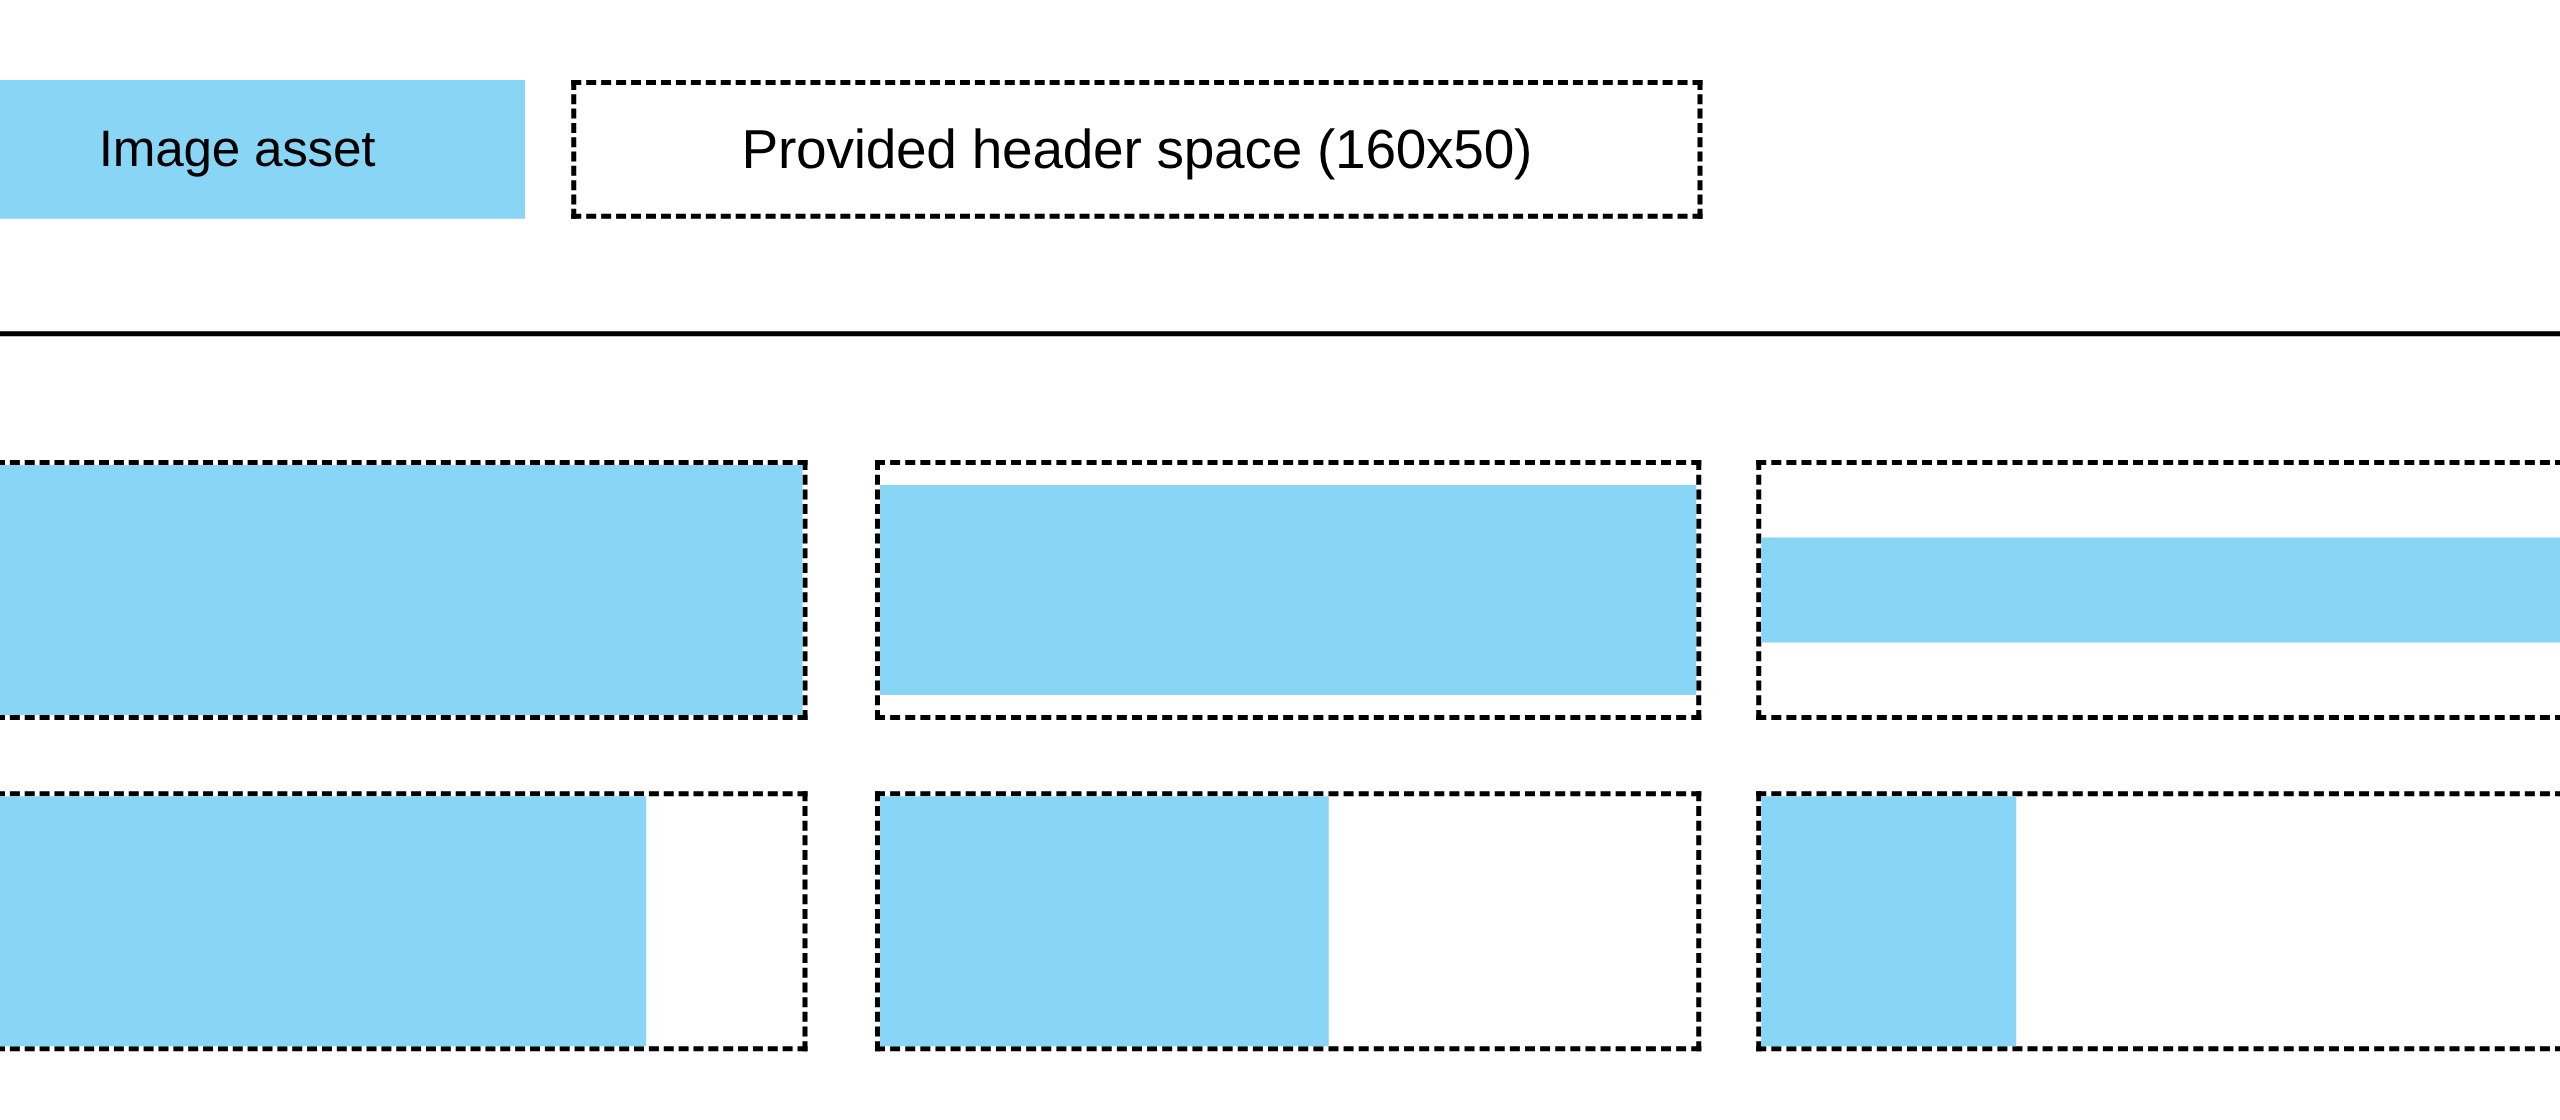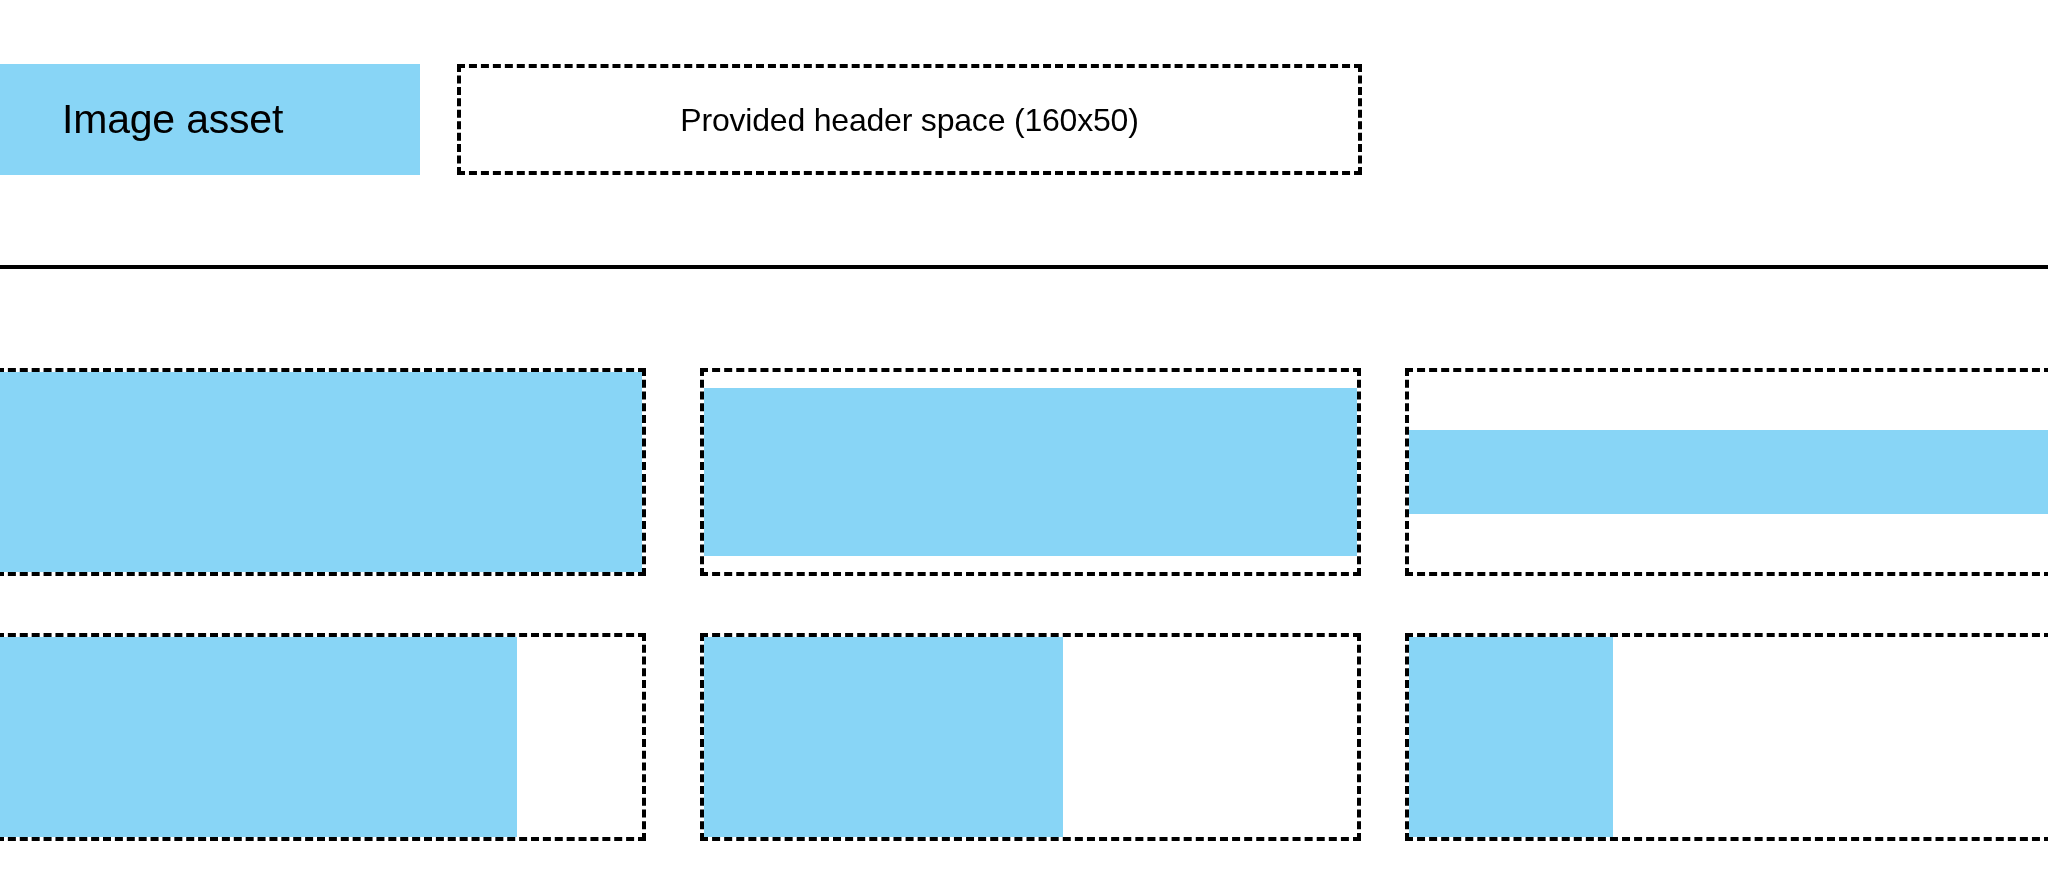--- a/index.html
+++ b/index.html
@@ -35,21 +35,21 @@
   .legend-swatch {
     position: absolute;
     left: 0;
     top: 0;
     width: 420px;
     height: 111px;
     background: #88d5f6;
     display: flex;
     align-items: center;
     box-sizing: border-box;
-    padding-left: 62px;
+    padding-left: 79px;
   }
   .legend-swatch .legend-text {
     font-size: 41px;
     line-height: 1;
     letter-spacing: -0.2px;
     color: #000000;
     white-space: nowrap;
   }
 
   .legend-outline {
@@ -59,21 +59,21 @@
     width: 905px;
     height: 111px;
     box-sizing: border-box;
     border: 4px dashed #000000;
     background: #ffffff;
     display: flex;
     align-items: center;
     justify-content: center;
   }
   .legend-outline .legend-text {
-    font-size: 32px;
+    font-size: 44px;
     line-height: 1;
     letter-spacing: -0.2px;
     color: #000000;
     white-space: nowrap;
   }
 
   
   .divider {
     position: absolute;
     left: 0;

